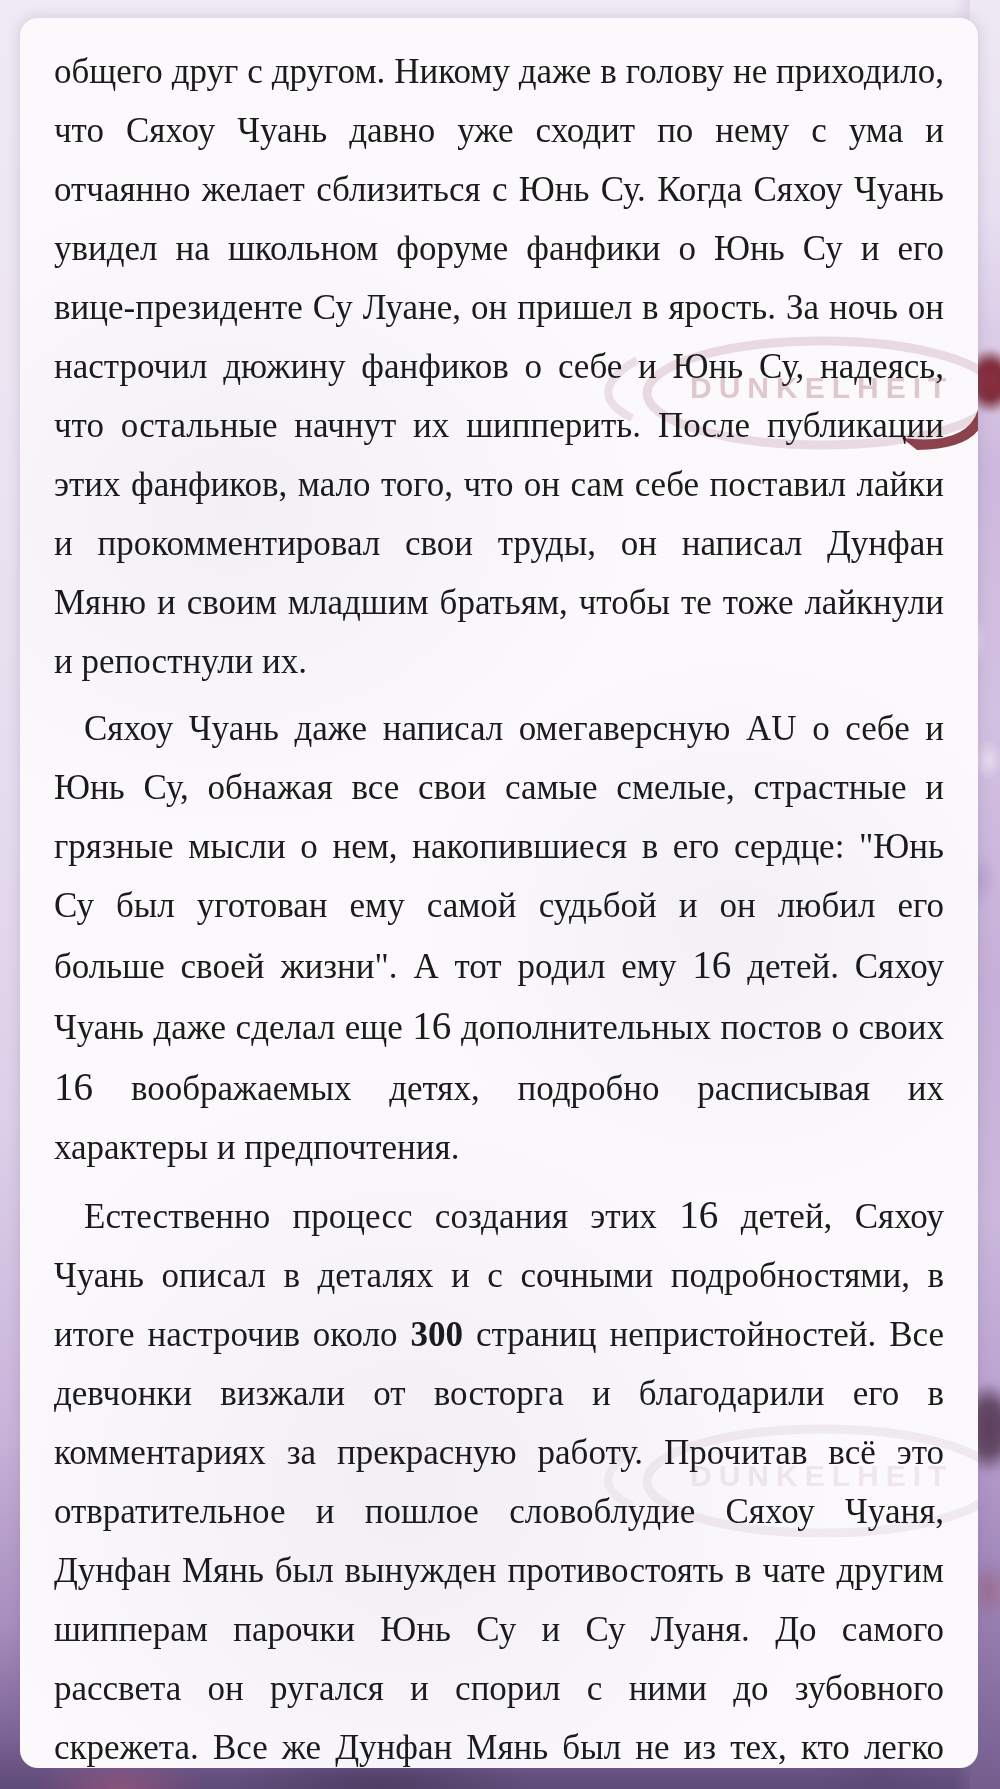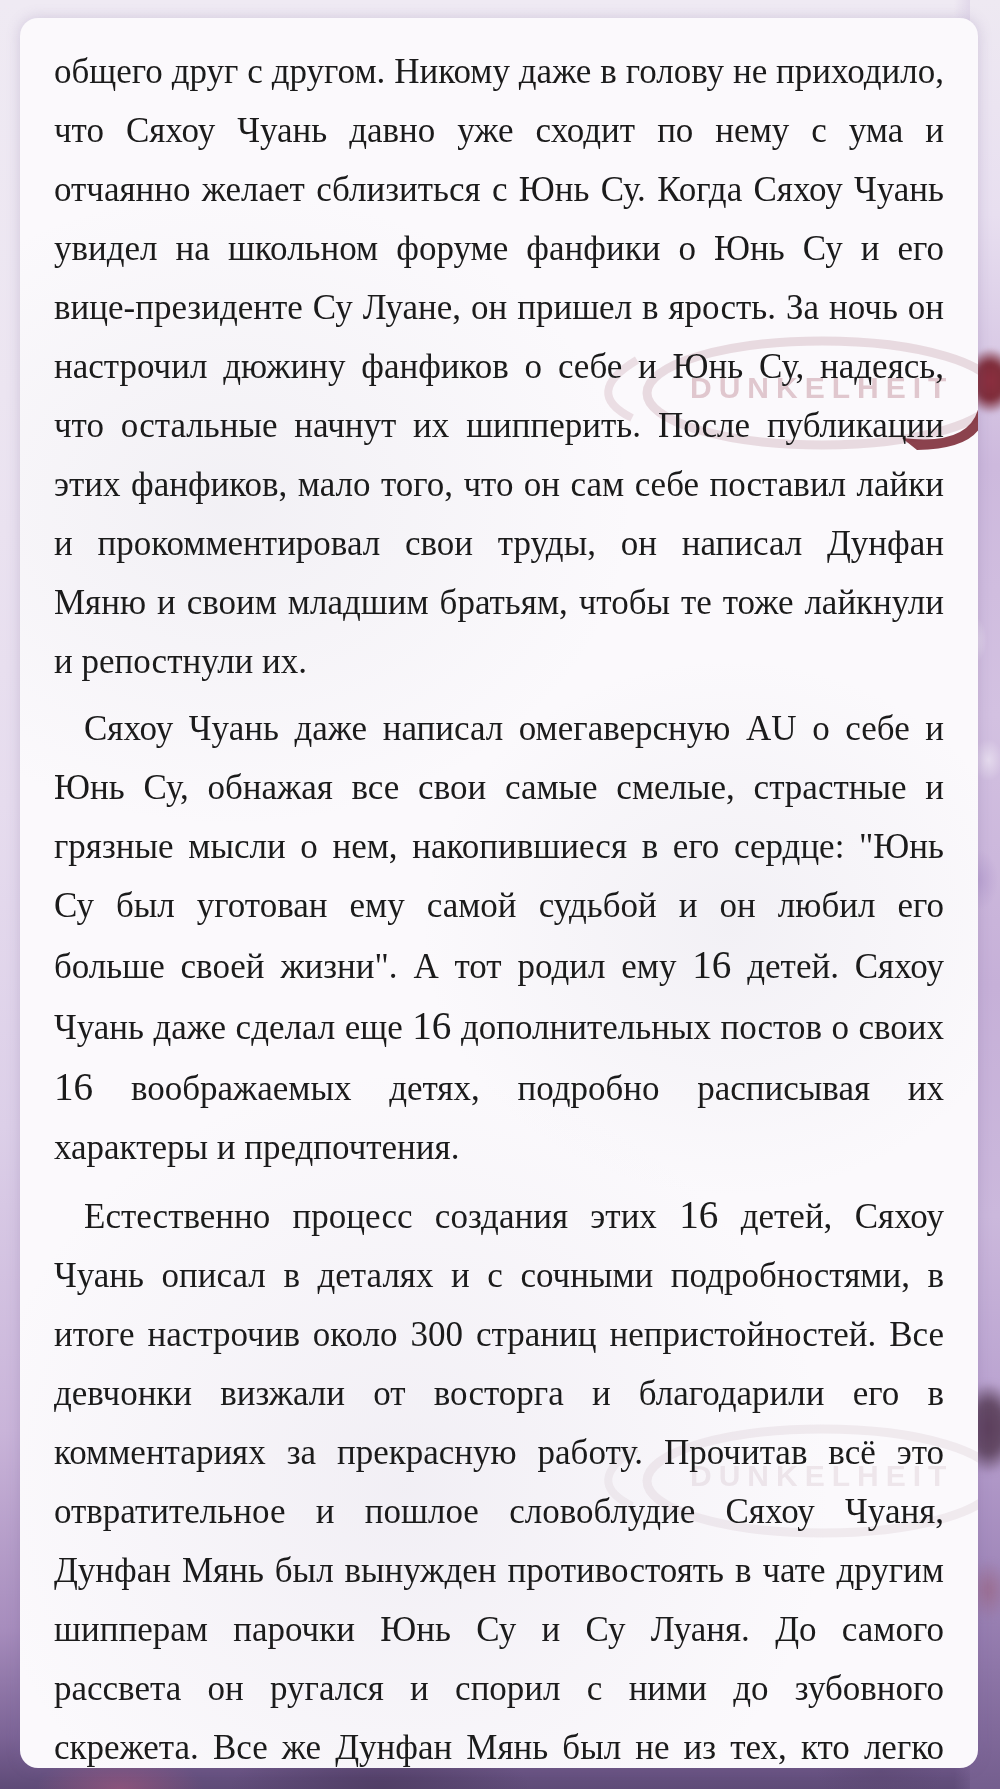--- a/index.html
+++ b/index.html
@@ -67,21 +67,21 @@
     position:relative;z-index:5;
     padding:16px 26px 0 26px;
     color:#1b1b1b;
     font-size:35px;line-height:59px;
     text-align:justify;
   }
   .article p{margin:8px;}
   .article p.indent{text-indent:30px;}
   .article p.jlast{text-align-last:justify;}
   .n{font-size:1.12em;}
-  .nb{font-weight:normal;}
+  .nb{font-weight:bold;}
 </style>
 </head>
 <body>
 
 <div class="screen">
 
   <div class="edge-right"></div>
   <div class="blob-red"></div>
   <div class="blob-plum"></div>
   <div class="blob-pink-br"></div>

